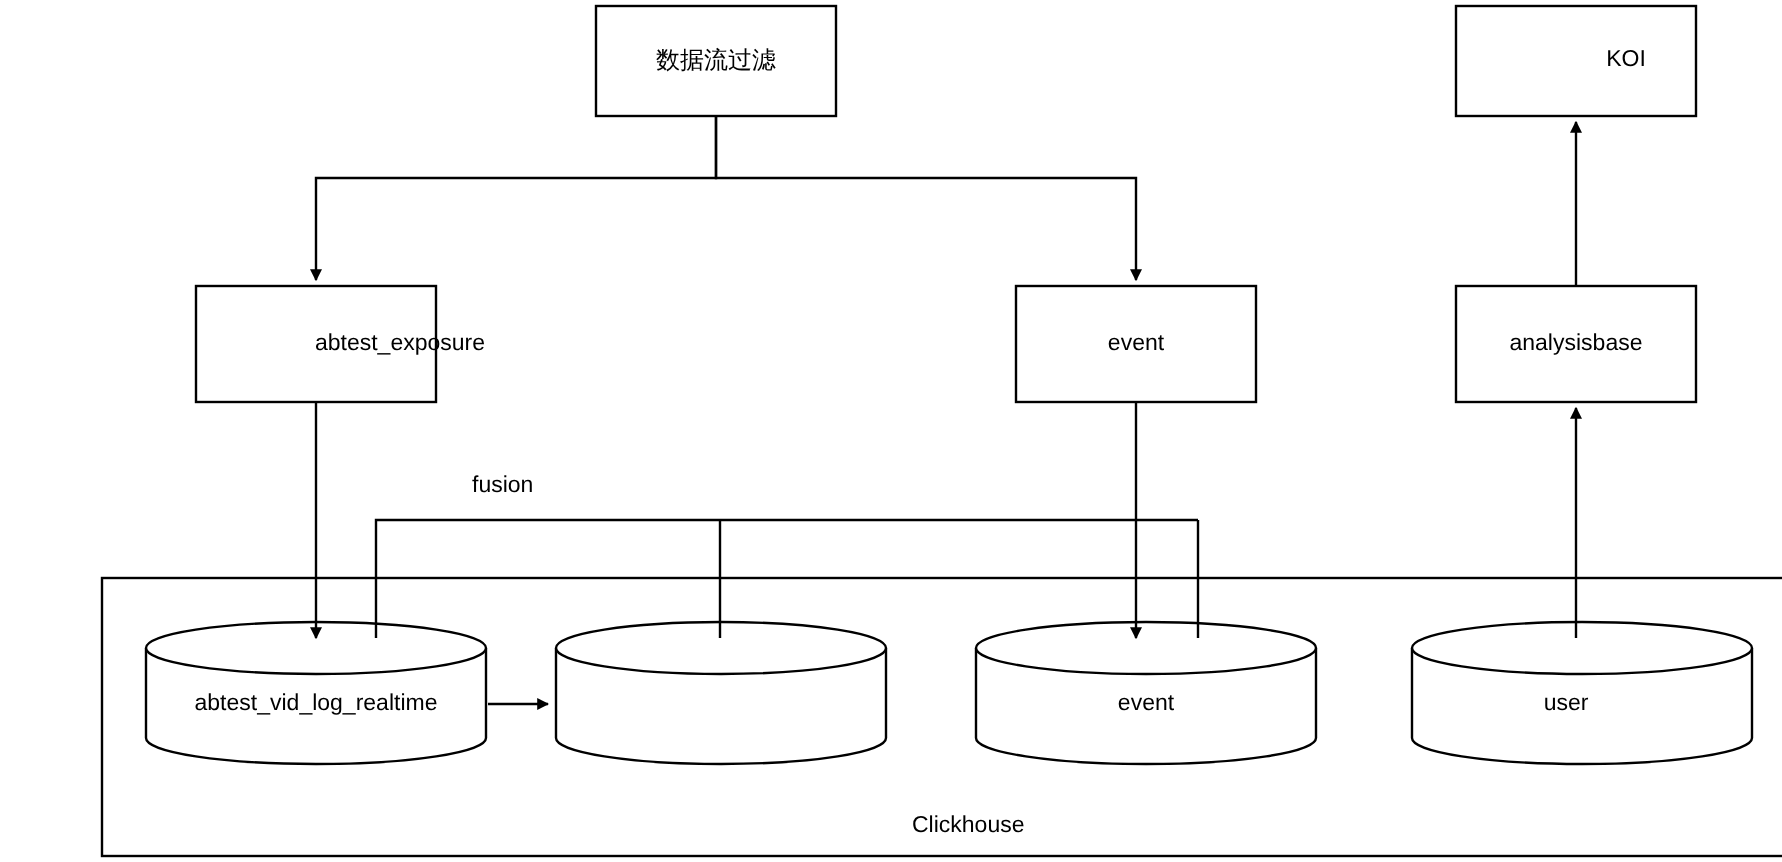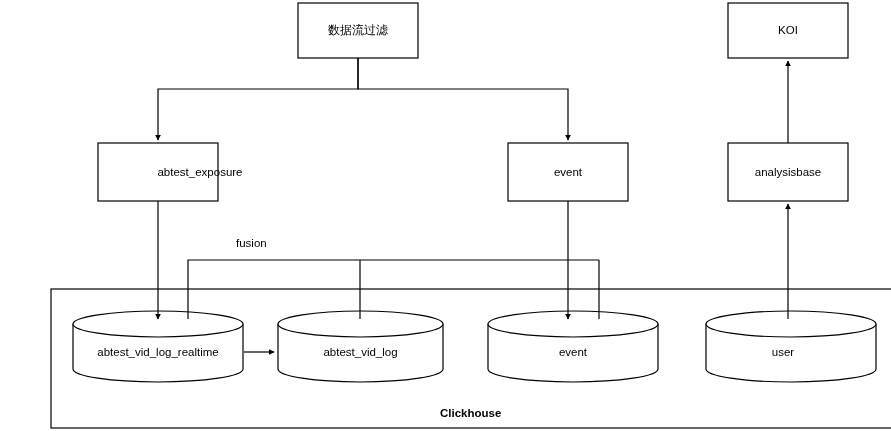--- a/index.html
+++ b/index.html
@@ -116,33 +116,32 @@
       <path d="M 312 260 L 312 319"></path>
       <path d="M 551 260 L 551 319"></path>
 
       <path d="M 196 352 L 226 352" marker-end="url(#arrow)"></path>
 
     </g>
   </svg>
 
   <div class="node-label cjk-label" style="left:250px; top:3px; width:120px; height:55px;">数据流过滤</div>
 
-  <div class="node-label" style="left:680px; top:3px; width:120px; height:55px;">KOI</div>
+  <div class="node-label" style="left:680px; top:3px; width:120px; height:55px;padding-left:25px;">KOI</div>
 
   <div class="node-label" style="left:50px; top:143px; width:120px; height:58px;padding-left:42px;">abtest_exposure</div>
 
   <div class="node-label" style="left:460px; top:143px; width:120px; height:58px;">event</div>
 
   <div class="node-label" style="left:25px; top:338px; width:170px; height:28px;">abtest_vid_log_realtime</div>
 
   <div class="node-label" style="left:680px; top:143px; width:120px; height:58px;">analysisbase</div>
 
-  <div class="node-label" style="left:230px; top:338px; width:165px; height:28px;">abtest_vid_log</div>
 
   <div class="node-label" style="left:440px; top:338px; width:170px; height:28px;">event</div>
 
   <div class="node-label" style="left:658px; top:338px; width:154px; height:28px;">user</div>
 
   <div class="edge-label" style="left:188px; top:237px;">fusion</div>
 
-  <div class="container-label" style="left:392px; top:407px;font-weight:bold;">Clickhouse</div>
+  <div class="container-label" style="left:408px; top:407px;">Clickhouse</div>
 
 </div>
 
 </body></html>

